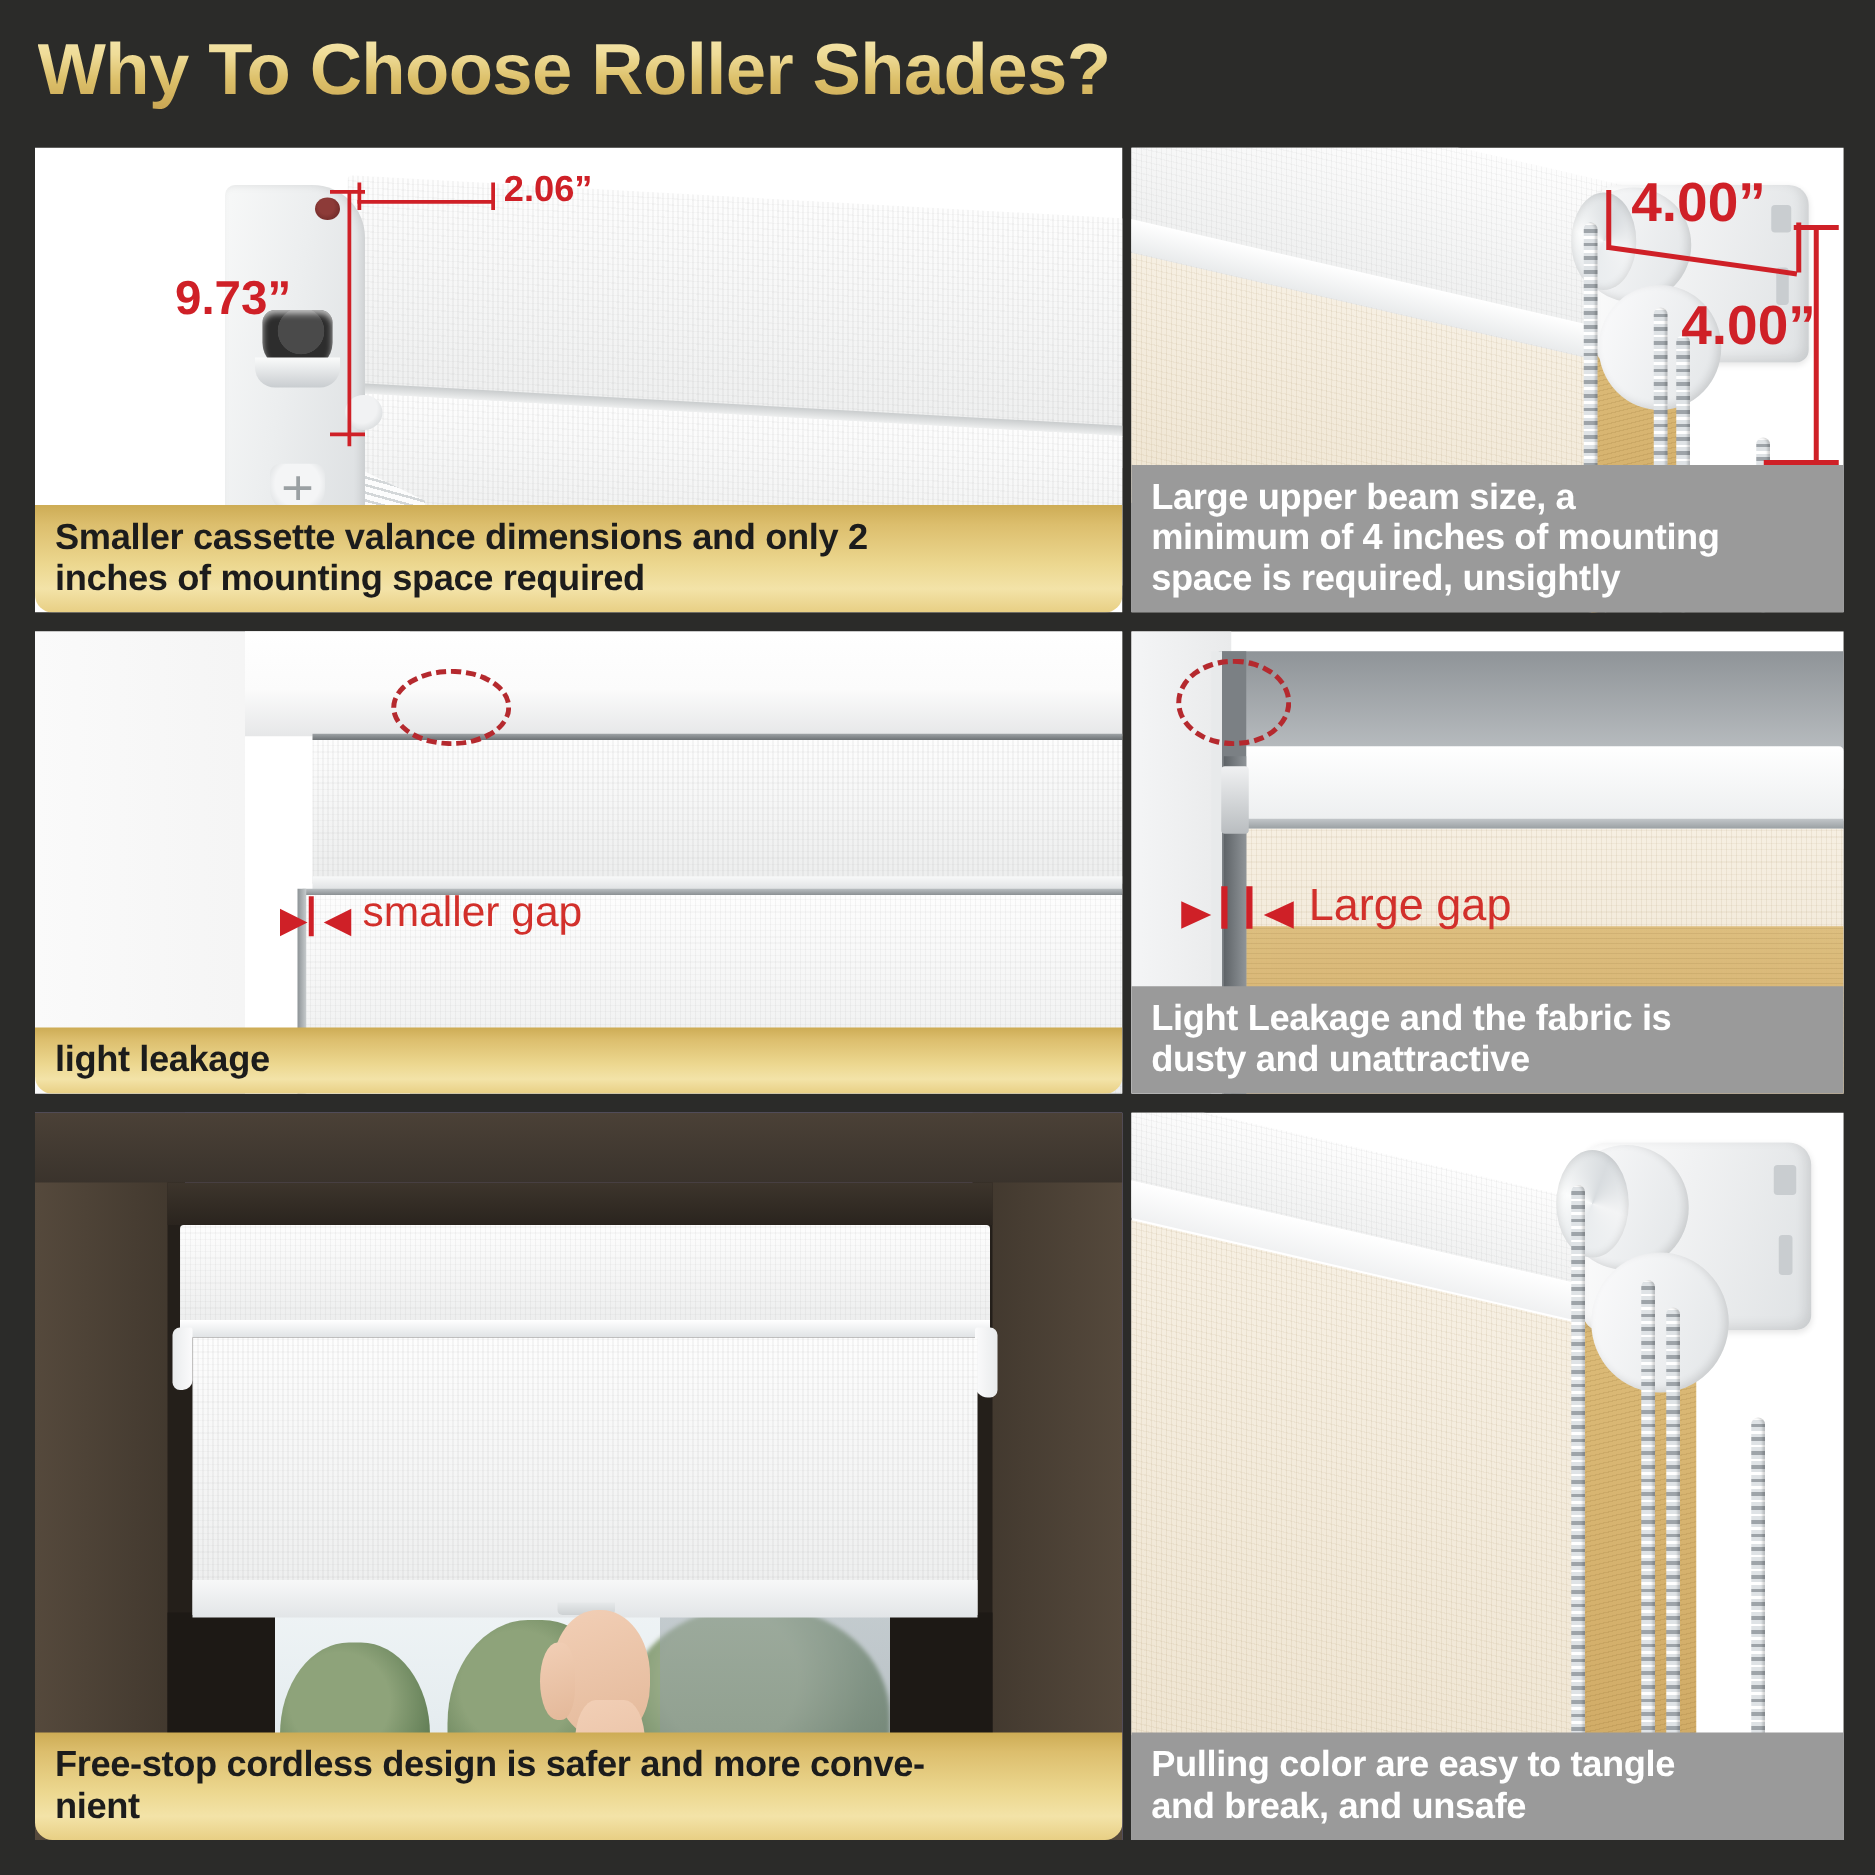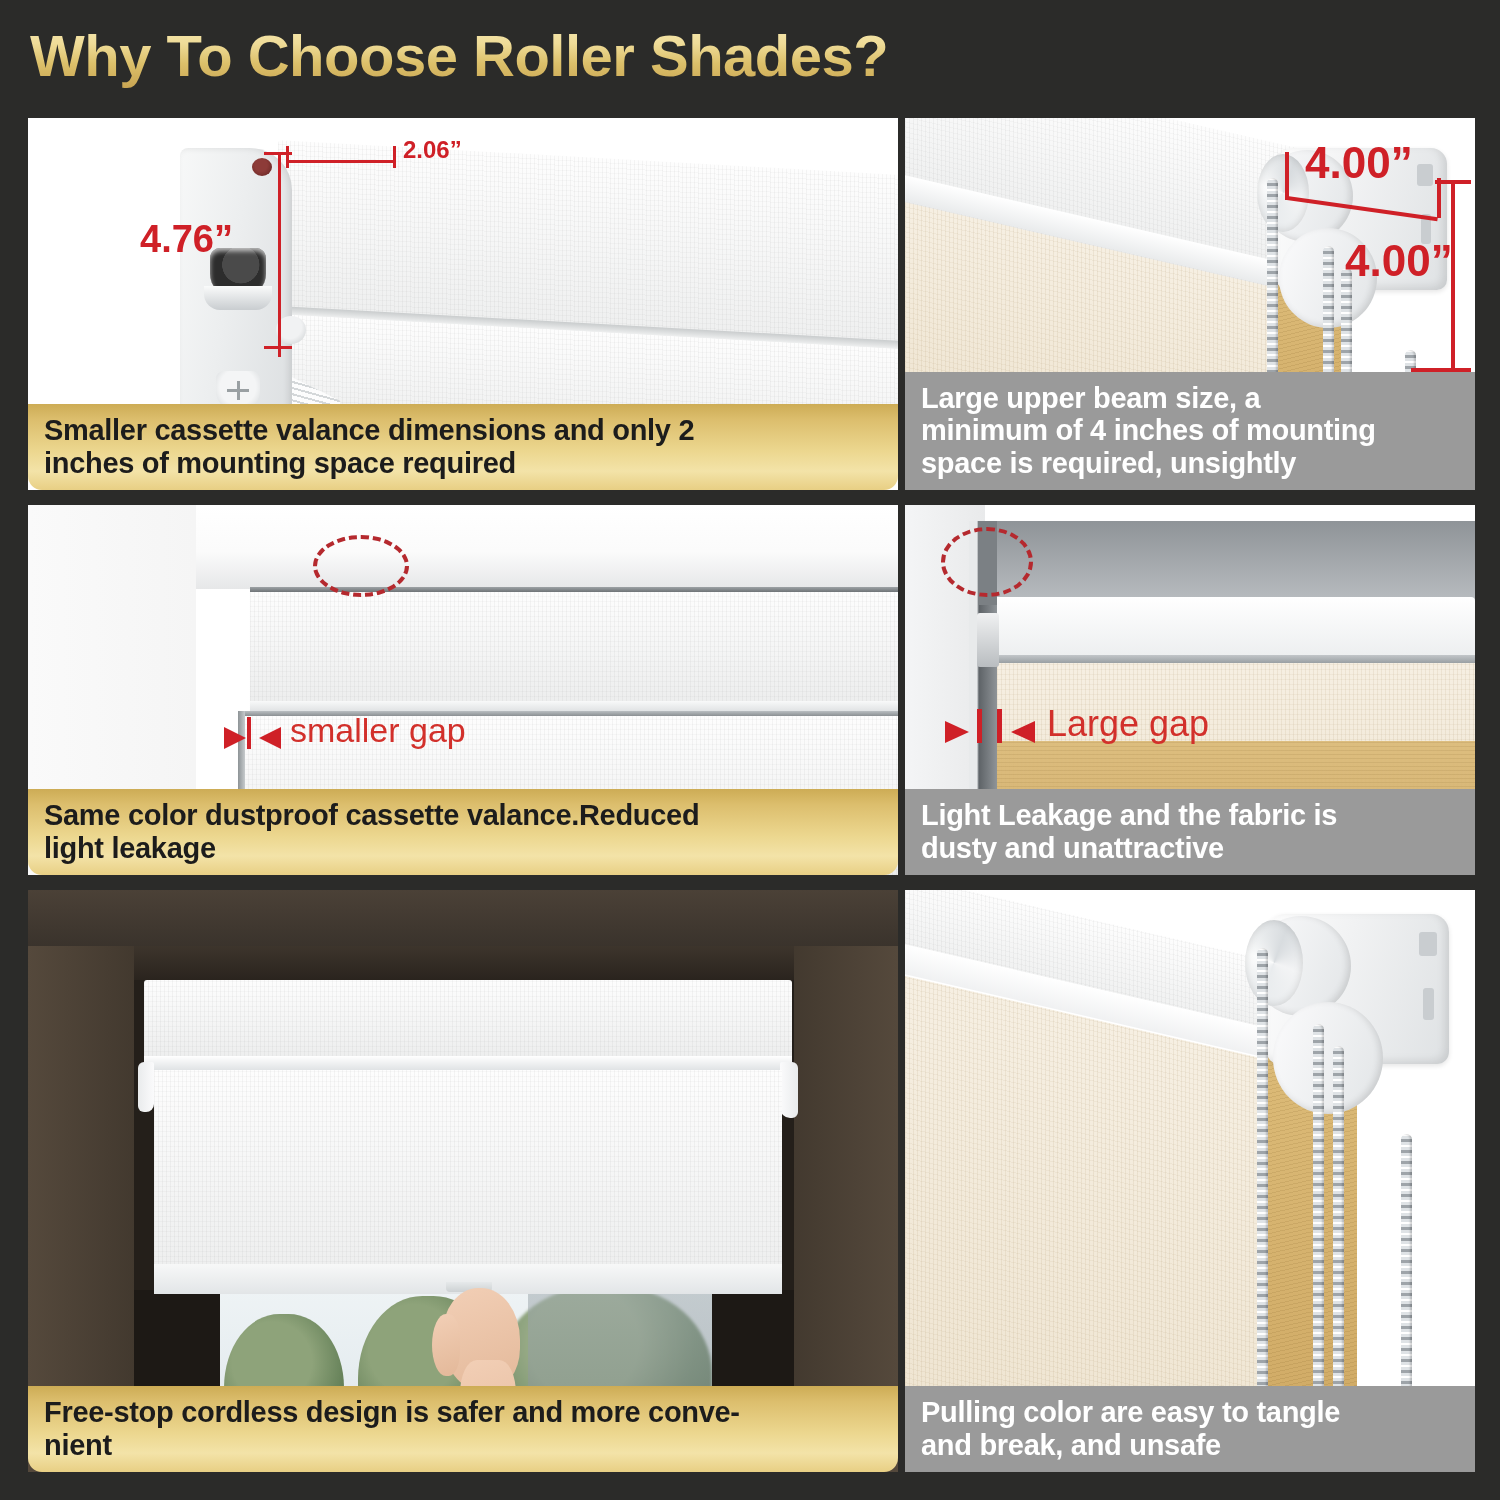--- a/index.html
+++ b/index.html
@@ -210,26 +210,26 @@
       <div class="p1-cap">
         <div class="p1-pin"></div>
         <div class="p1-slot"></div>
         <div class="p1-screw2"></div>
         <div class="p1-screw"></div>
       </div>
 
       <div class="rline" style="left:258px; top:42px; width:110px; height:3px;"></div>
       <div class="rline" style="left:258px; top:28px; width:3px; height:22px;"></div>
       <div class="rline" style="left:365px; top:28px; width:3px; height:22px;"></div>
-      <div class="dim" style="left:375px; top:18px; font-size:24px;">2.06”</div>
+      <div class="dim" style="left:375px; top:18px; font-size:29px;">2.06”</div>
 
       <div class="rline" style="left:250px; top:34px; width:3px; height:205px;"></div>
       <div class="rline" style="left:236px; top:34px; width:28px; height:3px;"></div>
       <div class="rline" style="left:236px; top:228px; width:28px; height:3px;"></div>
-      <div class="dim" style="left:112px; top:100px; font-size:38px;">4.76”</div>
+      <div class="dim" style="left:112px; top:100px; font-size:38px;">9.73”</div>
 
       <div class="cap good">
         <span class="ln">Smaller cassette valance dimensions and only 2</span>
         <span class="ln">inches of mounting space required</span>
       </div>
     </div>
   </div>
 
   <div class="panel" style="left:905px; top:118px; width:570px; height:372px;">
     <div class="photo">
@@ -300,21 +300,20 @@
       <div class="rarrow" style="left:196px; top:222px;
                   border-top:11px solid transparent; border-bottom:11px solid transparent;
                   border-left:22px solid #cf2027;"></div>
       <div class="rline" style="left:219px; top:212px; width:4px; height:32px;"></div>
       <div class="rarrow" style="left:231px; top:222px;
                   border-top:11px solid transparent; border-bottom:11px solid transparent;
                   border-right:22px solid #cf2027;"></div>
       <div class="dim" style="left:262px; top:206px; font-size:34px; font-weight:normal; color:#d2302b;">smaller gap</div>
 
       <div class="cap good">
-        <span class="ln">Same color dustproof cassette valance.Reduced</span>
         <span class="ln">light leakage</span>
       </div>
     </div>
   </div>
 
   <div class="panel" style="left:905px; top:505px; width:570px; height:370px;">
     <div class="photo">
 
       <div style="position:absolute; left:0; top:0; width:80px; height:370px;
                   background:linear-gradient(90deg,#f4f5f6,#e9eaeb);"></div>

